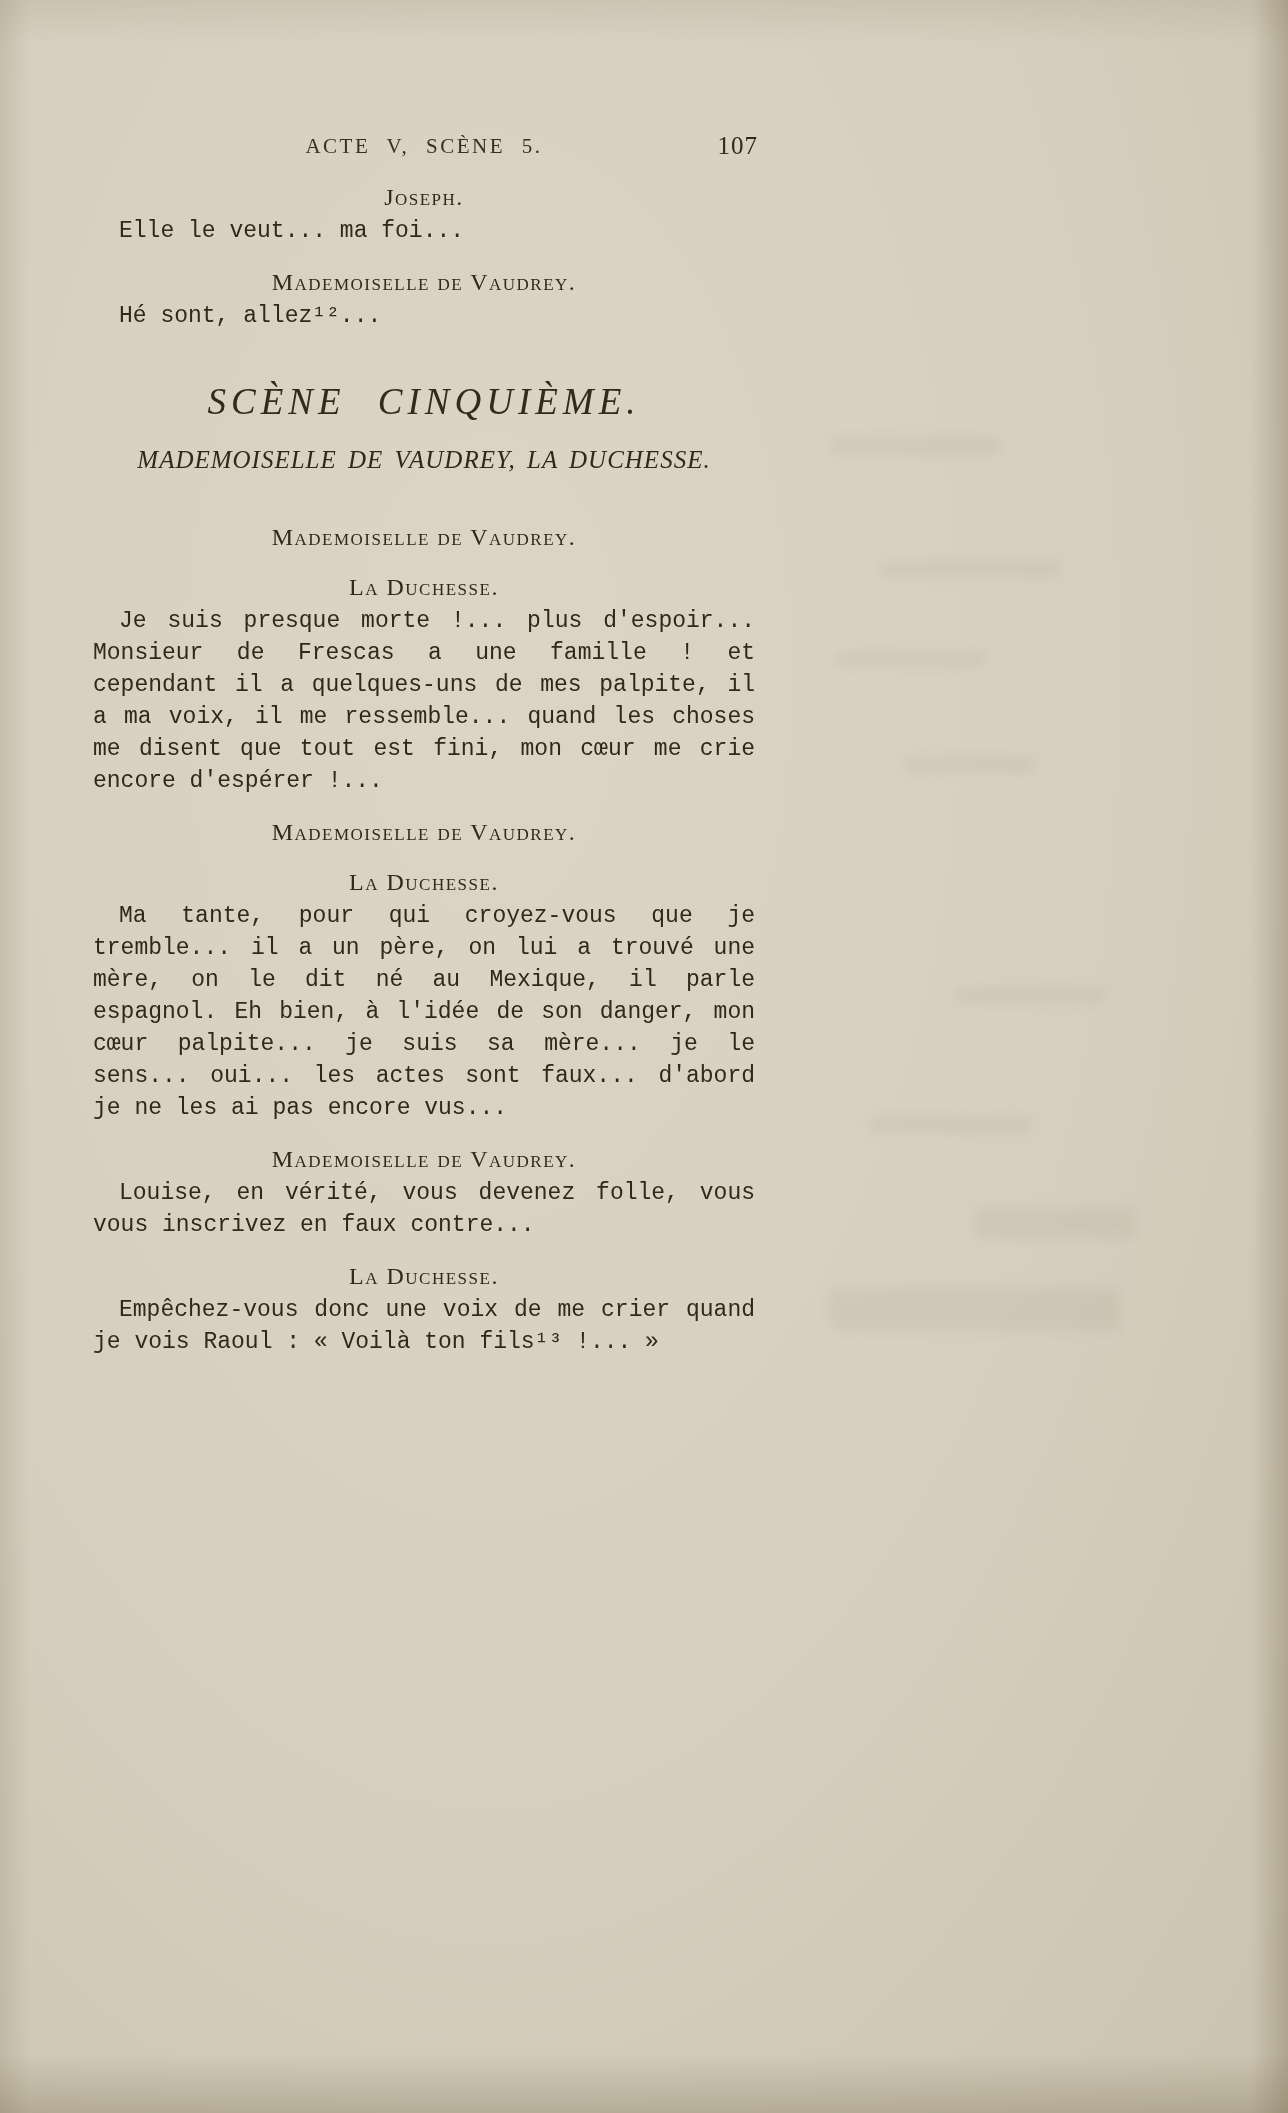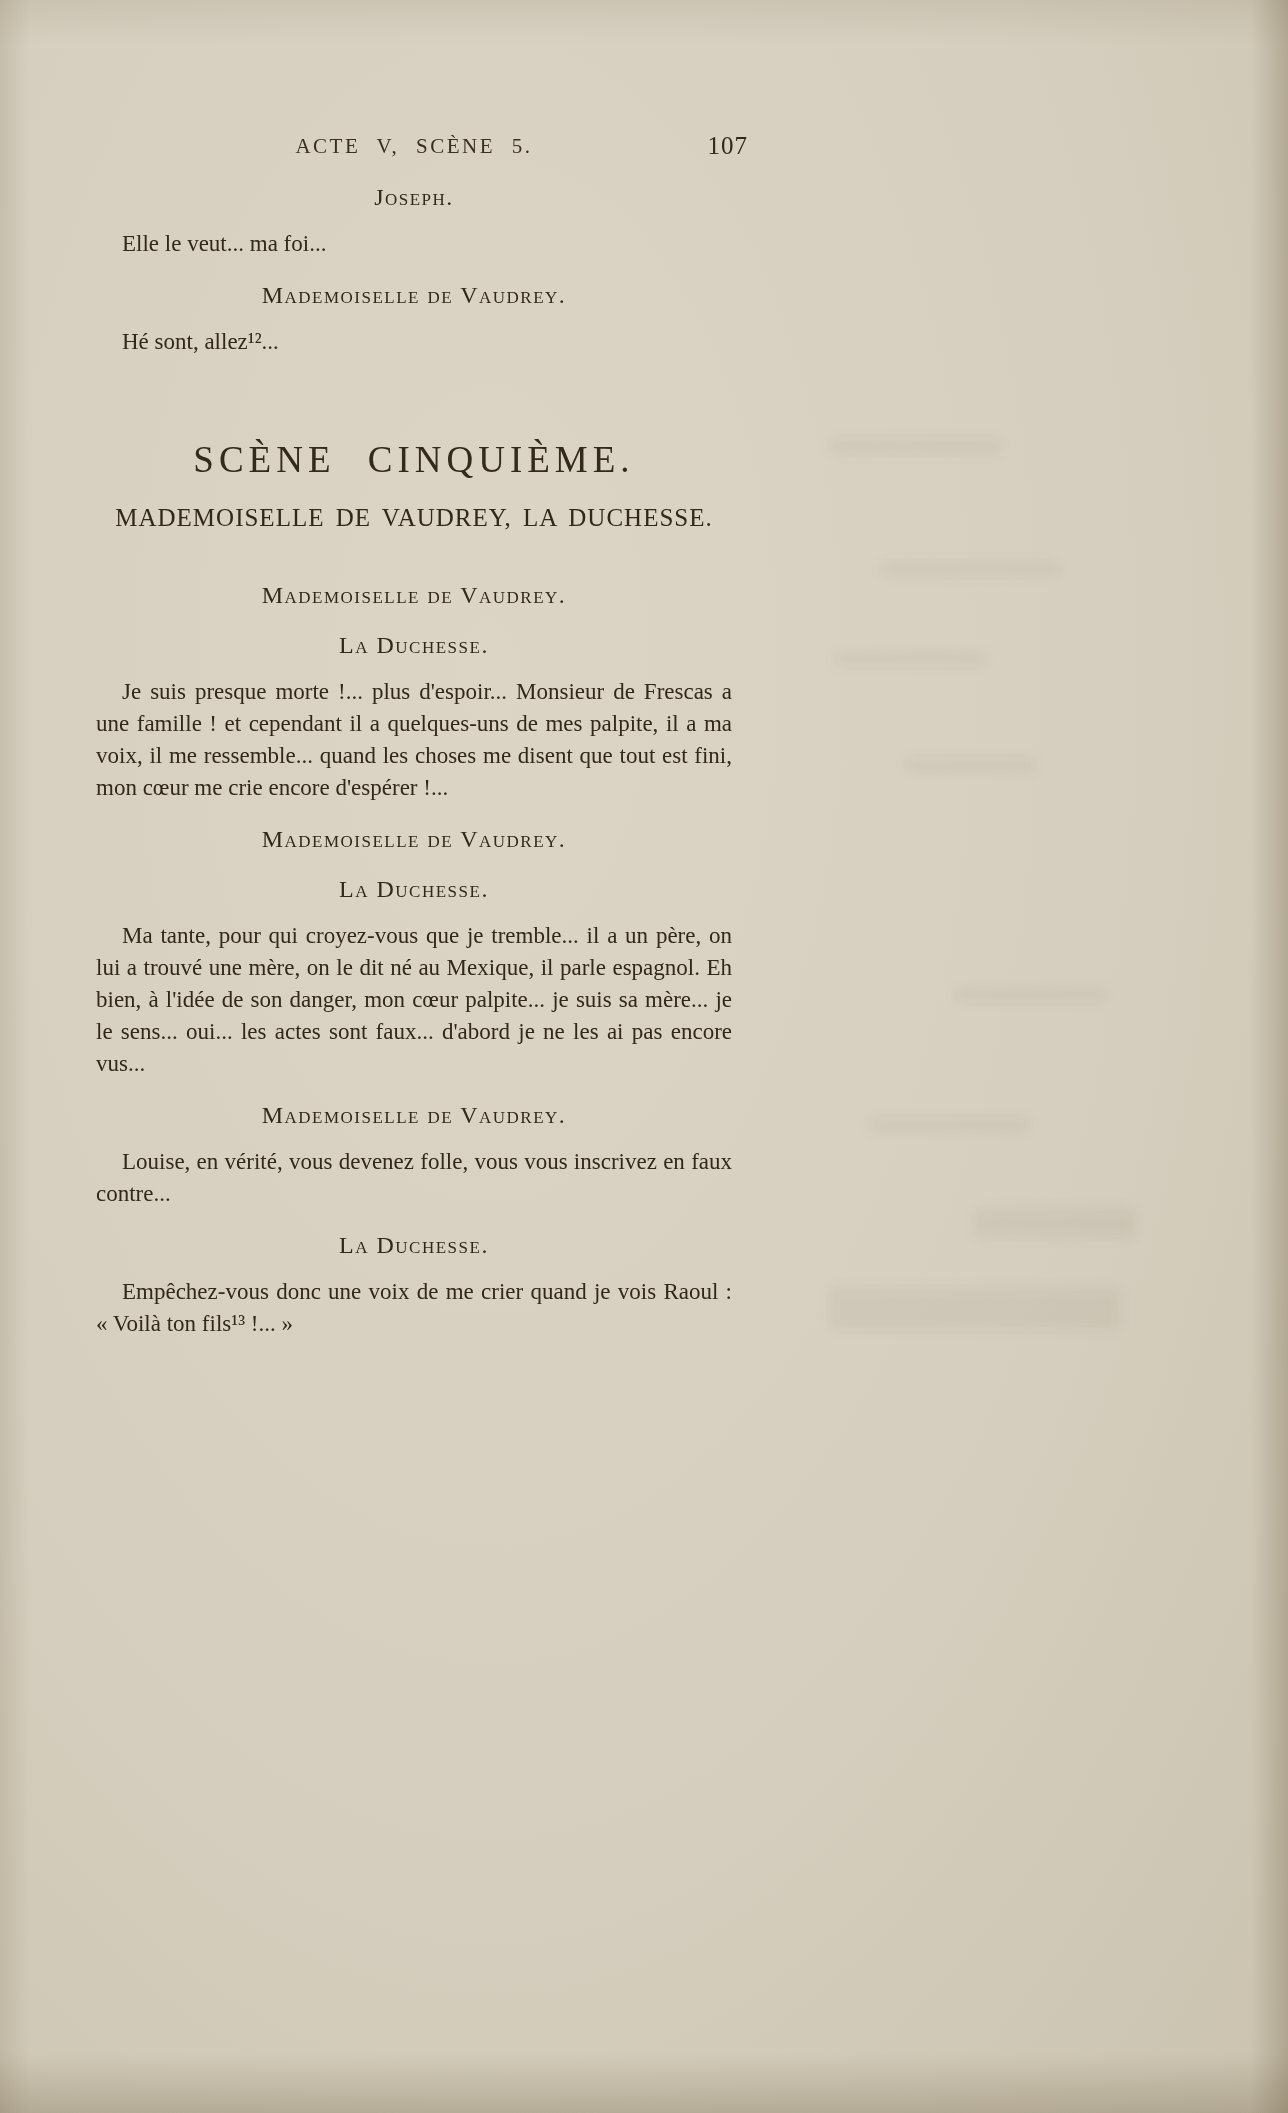--- a/index.html
+++ b/index.html
@@ -25,21 +25,21 @@
   .artifact {
     position: absolute;
     background: rgba(70,58,34,0.055);
     filter: blur(6px);
     border-radius: 5px;
     pointer-events: none;
   }
 
   .content {
     position: absolute;
-    left: 80px;
+    left: 90px;
     top: 130px;
     width: 668px;
   }
 
   .running-head {
     position: relative;
     height: 32px;
     line-height: 32px;
   }
   .running-title {
@@ -60,28 +60,29 @@
 
   .speaker {
     text-align: center;
     font-variant: small-caps;
     font-size: 24px;
     letter-spacing: 1.5px;
     line-height: 30px;
     margin: 20px 0 2px 0;
   }
   .speech {
-    margin: 16px;
+    margin: 3px;
     font-size: 23px;
     line-height: 32px;
     text-indent: 26px;
     text-align: justify;
+    font-family: Liberation Mono, monospace;
   }
 
-  .scene-heading { margin-top: 80px; }
+  .scene-heading { margin-top: 48px; font-style: italic; }
   .scene-title {
     text-align: center;
     font-size: 37px;
     line-height: 44px;
     letter-spacing: 5px;
     word-spacing: 18px;
     font-weight: normal;
     margin: 0;
     color: #342a1b;
   }

